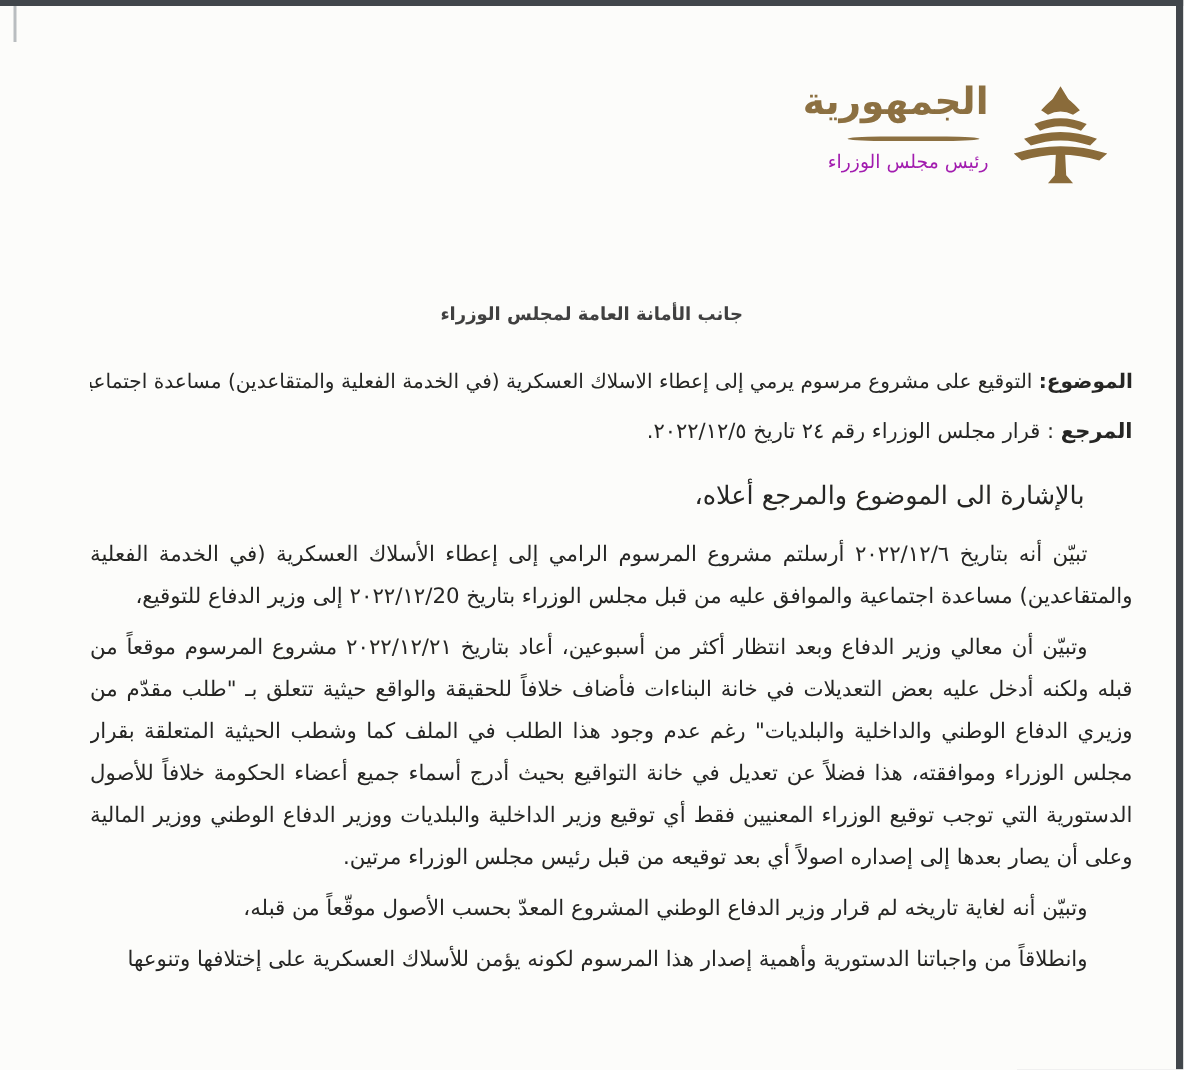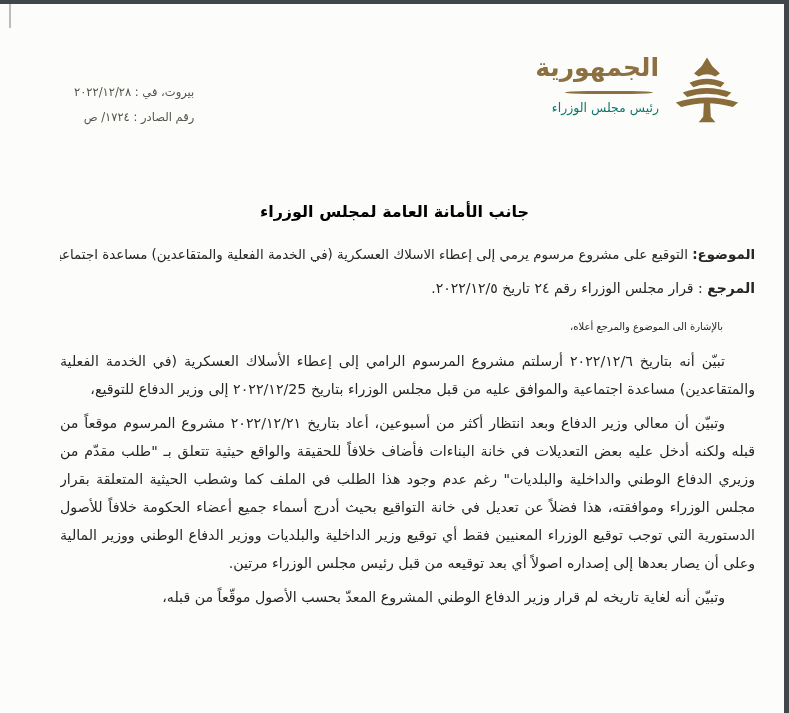--- a/index.html
+++ b/index.html
@@ -34,69 +34,65 @@
   .lh-republic{
     color:#8c7041;font-weight:bold;
     font-size:25px;line-height:1.25;
     letter-spacing:0.5px;
   }
   .lh-divider{
     height:3px;background:#8c7041;border-radius:50%/100%;
     margin:8px 6px 6px 6px;
   }
   .lh-office{
-    color:#0f766e;font-size:12.5px;white-space:nowrap;
+    color:#a21caf;font-size:12.5px;white-space:nowrap;
     letter-spacing:0.5px;
   }
   .cedar{width:76px;height:74px;margin-top:2px;}
 
   
   .doc-title{
     position:absolute;top:202px;left:34px;right:34px;
     text-align:center;
-    font-size:16px;font-weight:bold;color:#000000;
+    font-size:12px;font-weight:bold;color:#404040;
     letter-spacing:0.2px;
   }
 
   
   .body{
     position:absolute;top:245px;right:34px;left:60px;bottom:0;
     direction:rtl;color:#262624;overflow:hidden;
   }
   .subject-line{
     font-size:13.4px;line-height:1.5;margin:0 0 13px 0;
     white-space:nowrap;overflow:hidden;
   }
   .reference-line{
     font-size:14px;line-height:1.5;margin:0 0 22px 0;
   }
   .lbl{font-weight:bold;text-underline-offset:3px;}
   .salutation{
-    font-size:10px;margin:0 0 15px 0;padding-right:32px;
+    font-size:17px;margin:0 0 15px 0;padding-right:32px;
   }
   .para{
     font-size:14.2px;line-height:28px;
     text-align:justify;text-align-last:right;
     text-indent:30px;
     margin:0 0 6px 0;
   }
 </style>
 </head>
 <body>
 
 <div class="page">
 
   <div class="edge-top"></div>
   <div class="edge-right"></div>
   <div class="artifact-line"></div>
 
-  <div class="date-block">
-    <div>بيروت، في : ٢٠٢٢/١٢/٢٨</div>
-    <div>رقم الصادر : ١٧٢٤/ ص</div>
-  </div>
 
   <div class="letterhead">
     <div class="lh-textcol">
       <div class="lh-republic">
         <div>الجمهورية</div>
       </div>
       <div class="lh-divider"></div>
       <div class="lh-office">رئيس مجلس الوزراء</div>
     </div>
     <svg class="cedar" viewBox="0 0 100 92" aria-hidden="true">
@@ -114,19 +110,20 @@
   <div class="doc-title">جانب الأمانة العامة لمجلس الوزراء</div>
 
   <div class="body">
 
     <p class="subject-line"><span class="lbl">الموضوع:</span><span> التوقيع على مشروع مرسوم يرمي إلى إعطاء الاسلاك العسكرية (في الخدمة الفعلية والمتقاعدين) مساعدة اجتماعية.</span></p>
 
     <p class="reference-line"><span class="lbl">المرجع</span><span> : قرار مجلس الوزراء رقم ٢٤ تاريخ ٢٠٢٢/١٢/٥.</span></p>
 
     <p class="salutation">بالإشارة الى الموضوع والمرجع أعلاه،</p>
 
-    <p class="para">تبيّن أنه بتاريخ ٢٠٢٢/١٢/٦ أرسلتم مشروع المرسوم الرامي إلى إعطاء الأسلاك العسكرية (في الخدمة الفعلية والمتقاعدين) مساعدة اجتماعية والموافق عليه من قبل مجلس الوزراء بتاريخ ٢٠٢٢/١٢/25 إلى وزير الدفاع للتوقيع،</p>
+    <p class="para">تبيّن أنه بتاريخ ٢٠٢٢/١٢/٦ أرسلتم مشروع المرسوم الرامي إلى إعطاء الأسلاك العسكرية (في الخدمة الفعلية والمتقاعدين) مساعدة اجتماعية والموافق عليه من قبل مجلس الوزراء بتاريخ ٢٠٢٢/١٢/20 إلى وزير الدفاع للتوقيع،</p>
     <p class="para">وتبيّن أن معالي وزير الدفاع وبعد انتظار أكثر من أسبوعين، أعاد بتاريخ ٢٠٢٢/١٢/٢١ مشروع المرسوم موقعاً من قبله ولكنه أدخل عليه بعض التعديلات في خانة البناءات فأضاف خلافاً للحقيقة والواقع حيثية تتعلق بـ "طلب مقدّم من وزيري الدفاع الوطني والداخلية والبلديات" رغم عدم وجود هذا الطلب في الملف كما وشطب الحيثية المتعلقة بقرار مجلس الوزراء وموافقته، هذا فضلاً عن تعديل في خانة التواقيع بحيث أدرج أسماء جميع أعضاء الحكومة خلافاً للأصول الدستورية التي توجب توقيع الوزراء المعنيين فقط أي توقيع وزير الداخلية والبلديات ووزير الدفاع الوطني ووزير المالية وعلى أن يصار بعدها إلى إصداره اصولاً أي بعد توقيعه من قبل رئيس مجلس الوزراء مرتين.</p>
     <p class="para">وتبيّن أنه لغاية تاريخه لم قرار وزير الدفاع الوطني المشروع المعدّ بحسب الأصول موقّعاً من قبله،</p>
+    <p class="para">وانطلاقاً من واجباتنا الدستورية وأهمية إصدار هذا المرسوم لكونه يؤمن للأسلاك العسكرية على إختلافها وتنوعها</p>
 
   </div>
 
 </div>
 
 </body></html>

